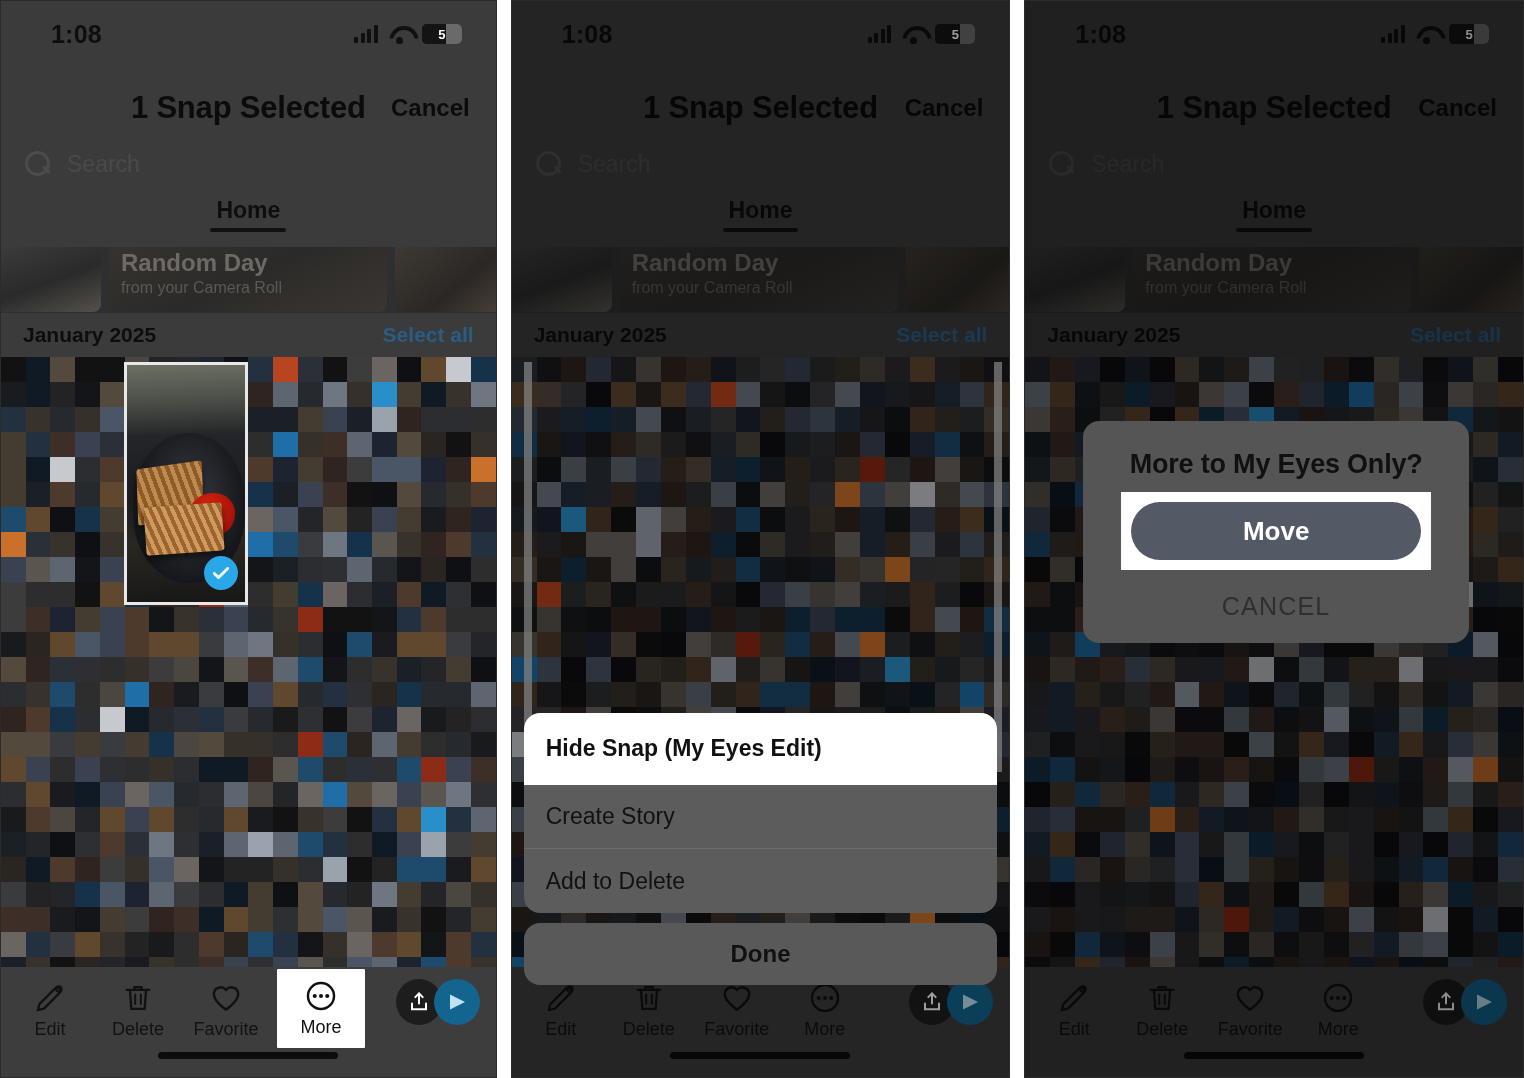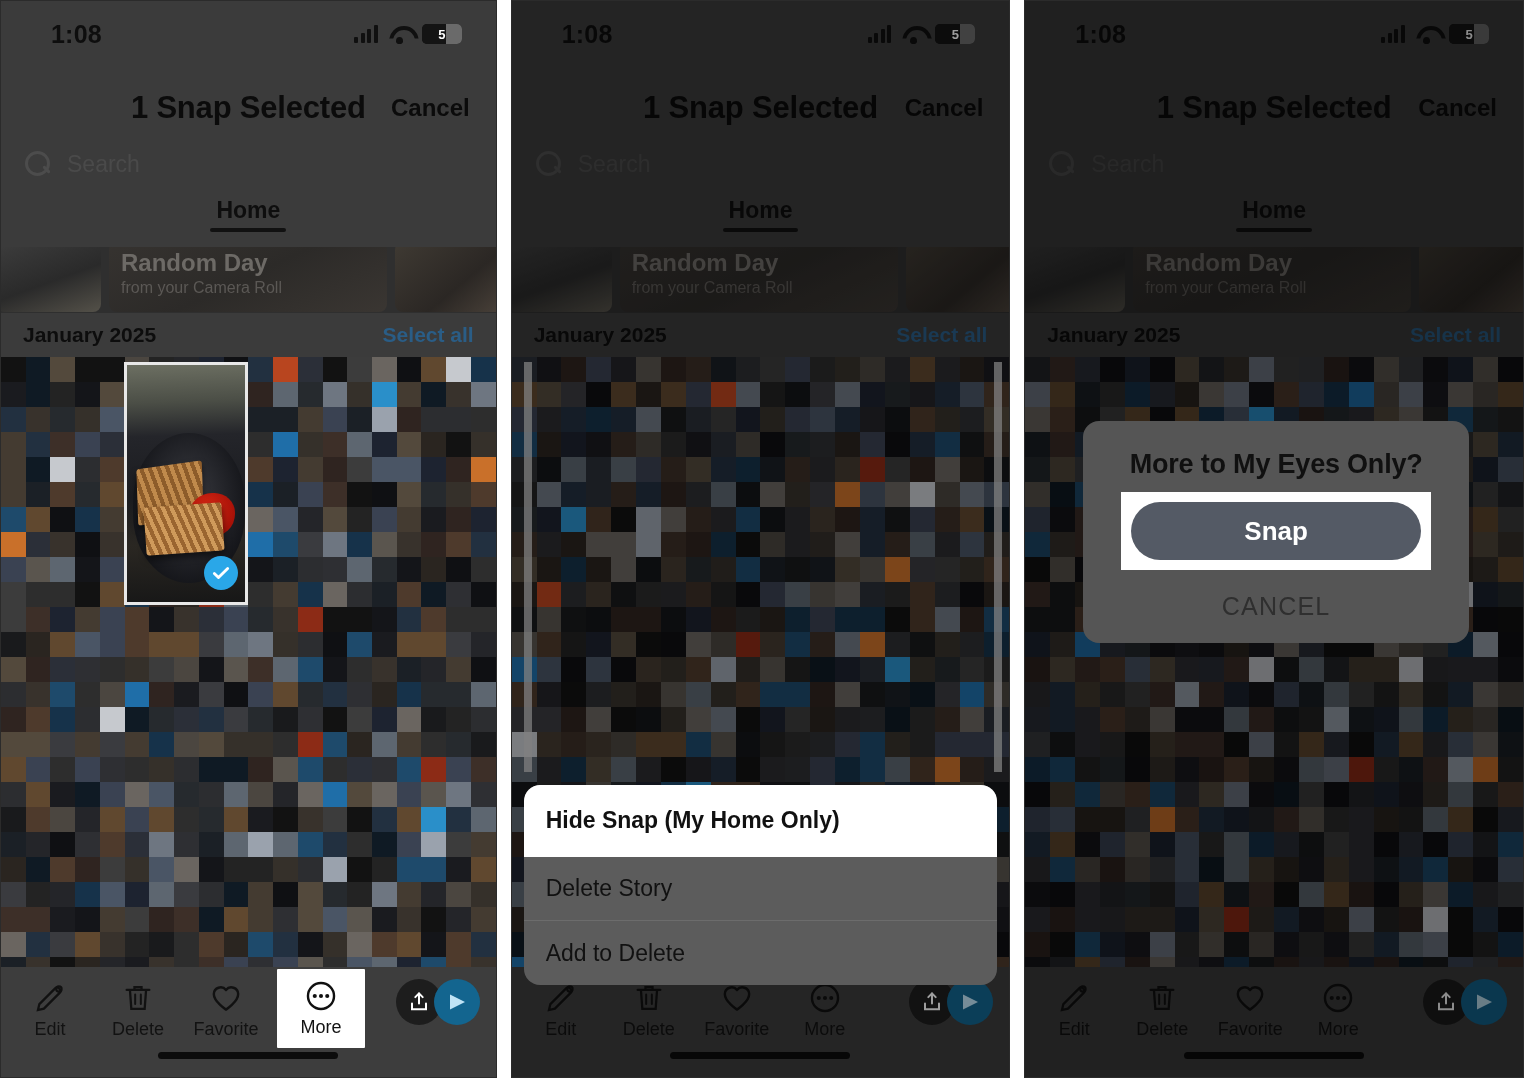--- a/index.html
+++ b/index.html
@@ -1694,29 +1694,30 @@
           </div>
         </div>
         <div class="home-indicator"></div>
       </div>
 
       <div class="dimmer"></div>
 
       <div class="sheet">
         <div class="sheet-body">
           <div class="sheet-row first-highlight">
-            <span>Hide Snap (My Home Only)</span>
+            <span>Hide Snap (My Eyes Edit)</span>
           </div>
           <div class="sheet-row">
-            <span>Delete Story</span>
+            <span>Create Story</span>
           </div>
           <div class="sheet-row">
             <span>Add to Delete</span>
           </div>
         </div>
+        <div class="sheet-done">Done</div>
       </div>
 
     </div>
   </div>
 
   <div class="gap"></div>
 
   <div class="panel p3">
     <div class="screen">
 
@@ -2401,21 +2402,21 @@
           </div>
         </div>
         <div class="home-indicator"></div>
       </div>
 
       <div class="dimmer strong"></div>
 
       <div class="alert">
         <div class="alert-title">More to My Eyes Only?</div>
         <div class="move-highlight">
-          <div class="move-btn">Snap</div>
+          <div class="move-btn">Move</div>
         </div>
         <div class="alert-cancel">CANCEL</div>
       </div>
 
     </div>
   </div>
 
 </div>
 
 </body></html>

